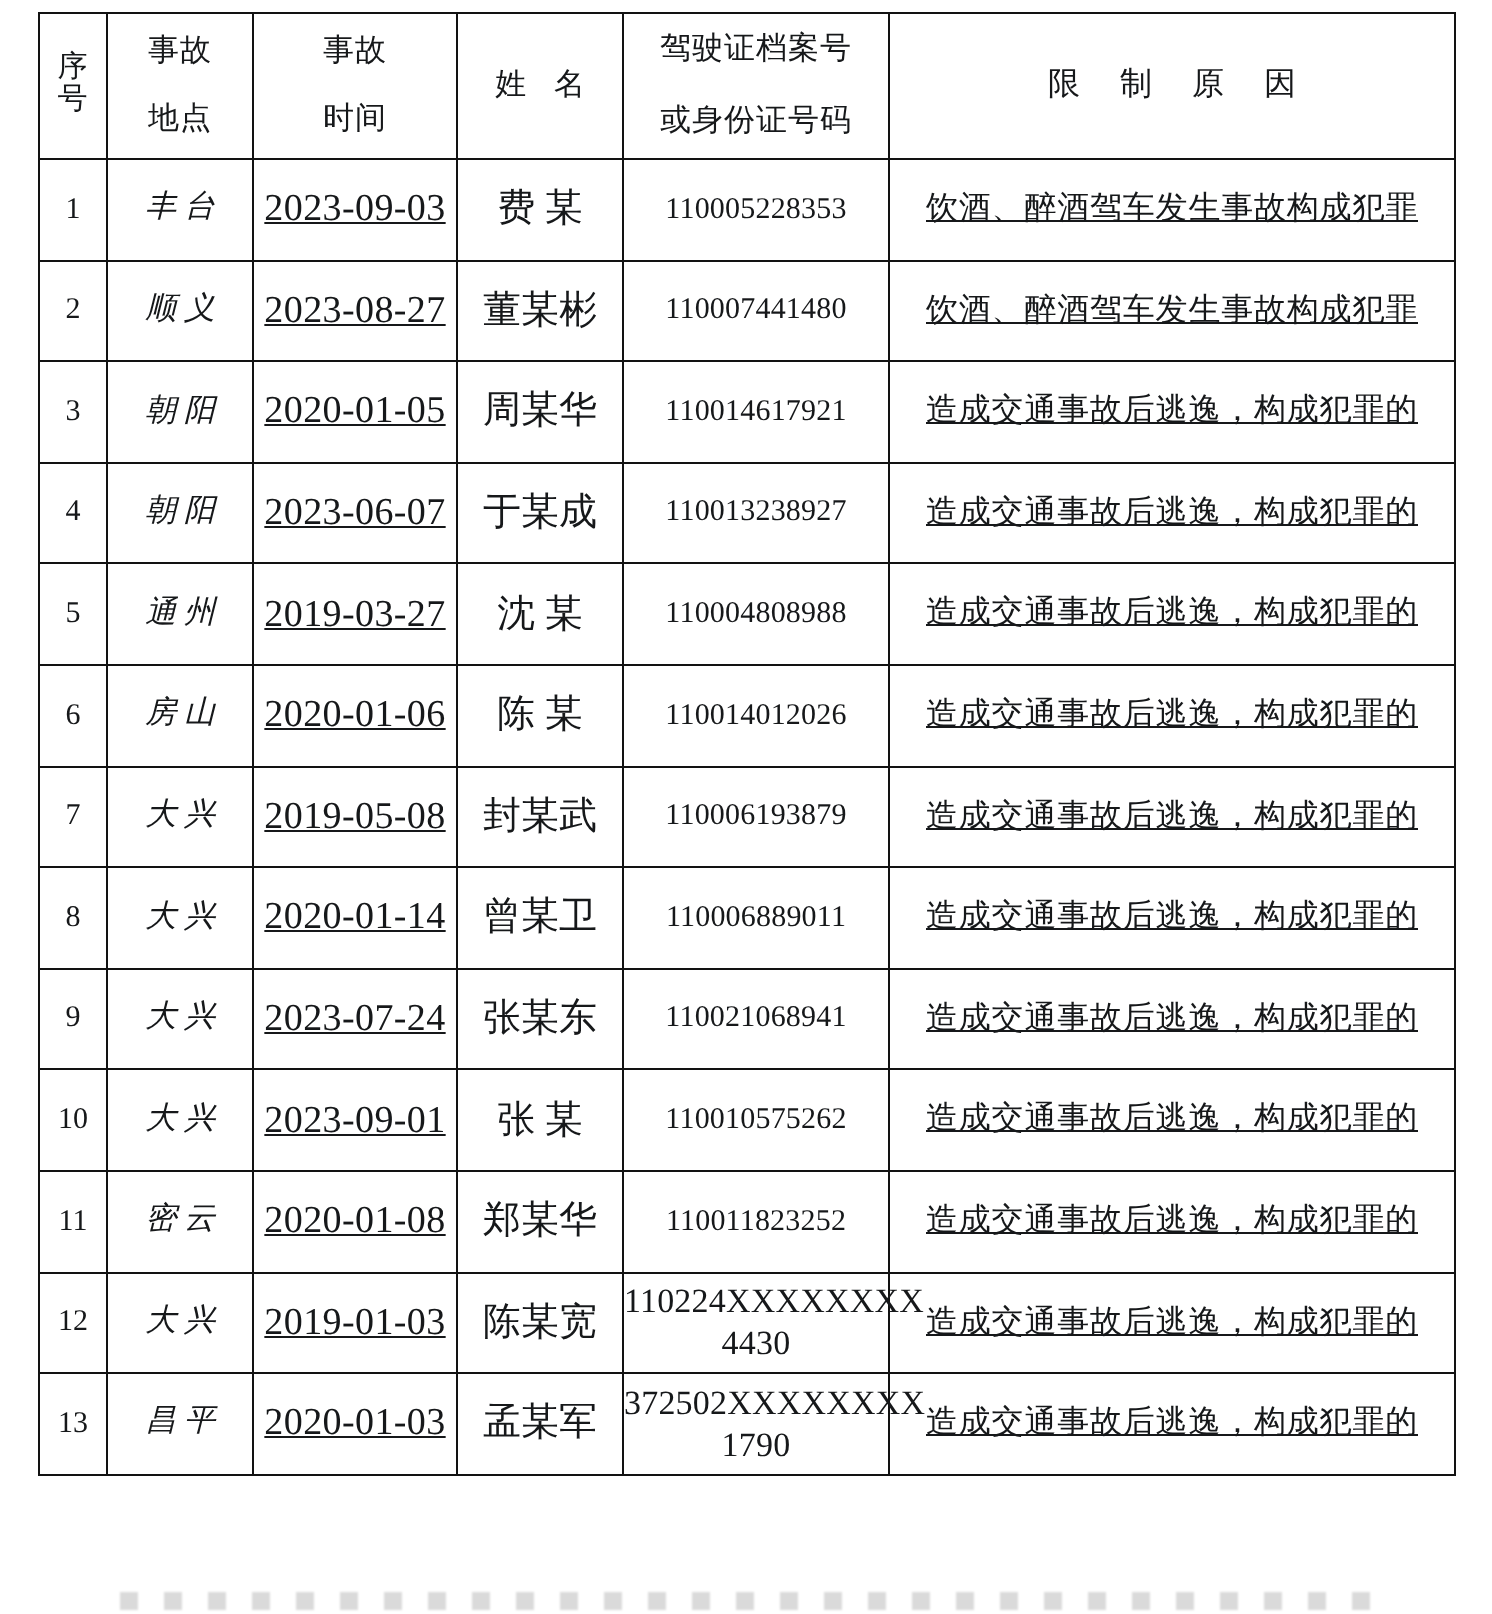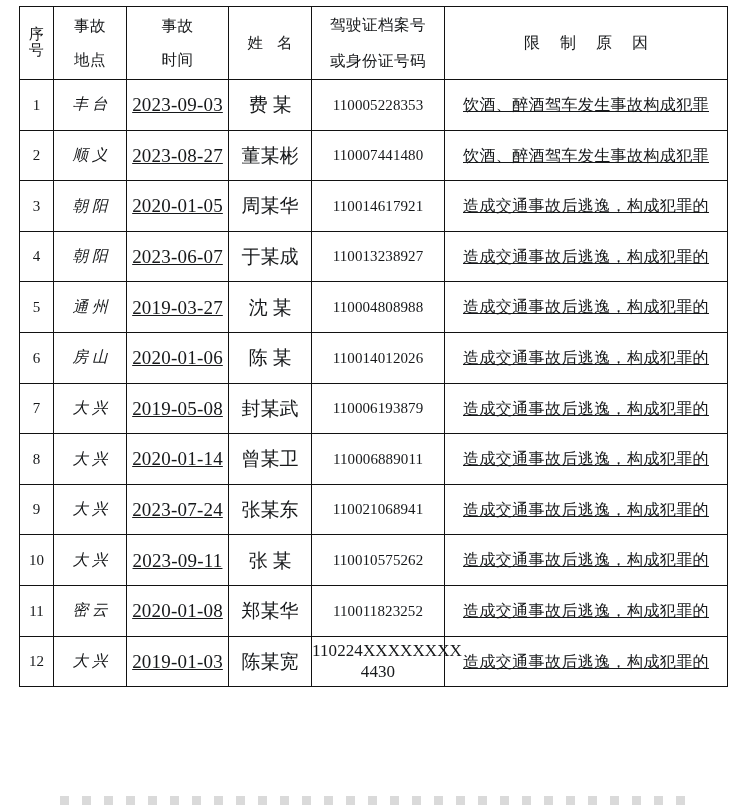--- a/index.html
+++ b/index.html
@@ -229,21 +229,21 @@
           <td class="cell-seq">9</td>
           <td class="cell-place nospace">大 兴</td>
           <td class="cell-time">2023-07-24</td>
           <td class="cell-name">张某东</td>
           <td class="cell-id">110021068941</td>
           <td class="cell-reason">造成交通事故后逃逸，构成犯罪的</td>
         </tr>
         <tr>
           <td class="cell-seq">10</td>
           <td class="cell-place nospace">大 兴</td>
-          <td class="cell-time">2023-09-11</td>
+          <td class="cell-time">2023-09-01</td>
           <td class="cell-name">张 某</td>
           <td class="cell-id">110010575262</td>
           <td class="cell-reason">造成交通事故后逃逸，构成犯罪的</td>
         </tr>
         <tr>
           <td class="cell-seq">11</td>
           <td class="cell-place nospace">密 云</td>
           <td class="cell-time">2020-01-08</td>
           <td class="cell-name">郑某华</td>
           <td class="cell-id">110011823252</td>
@@ -253,18 +253,29 @@
           <td class="cell-seq">12</td>
           <td class="cell-place nospace">大 兴</td>
           <td class="cell-time">2019-01-03</td>
           <td class="cell-name">陈某宽</td>
           <td class="cell-id wrapped">
             <div>110224XXXXXXXX</div>
             <div>4430</div>
           </td>
           <td class="cell-reason">造成交通事故后逃逸，构成犯罪的</td>
         </tr>
+        <tr>
+          <td class="cell-seq">13</td>
+          <td class="cell-place nospace">昌 平</td>
+          <td class="cell-time">2020-01-03</td>
+          <td class="cell-name">孟某军</td>
+          <td class="cell-id wrapped">
+            <div>372502XXXXXXXX</div>
+            <div>1790</div>
+          </td>
+          <td class="cell-reason">造成交通事故后逃逸，构成犯罪的</td>
+        </tr>
       </tbody>
   </table>
 
   <div class="footer-smudge"></div>
 
 </div>
 
 </body></html>

